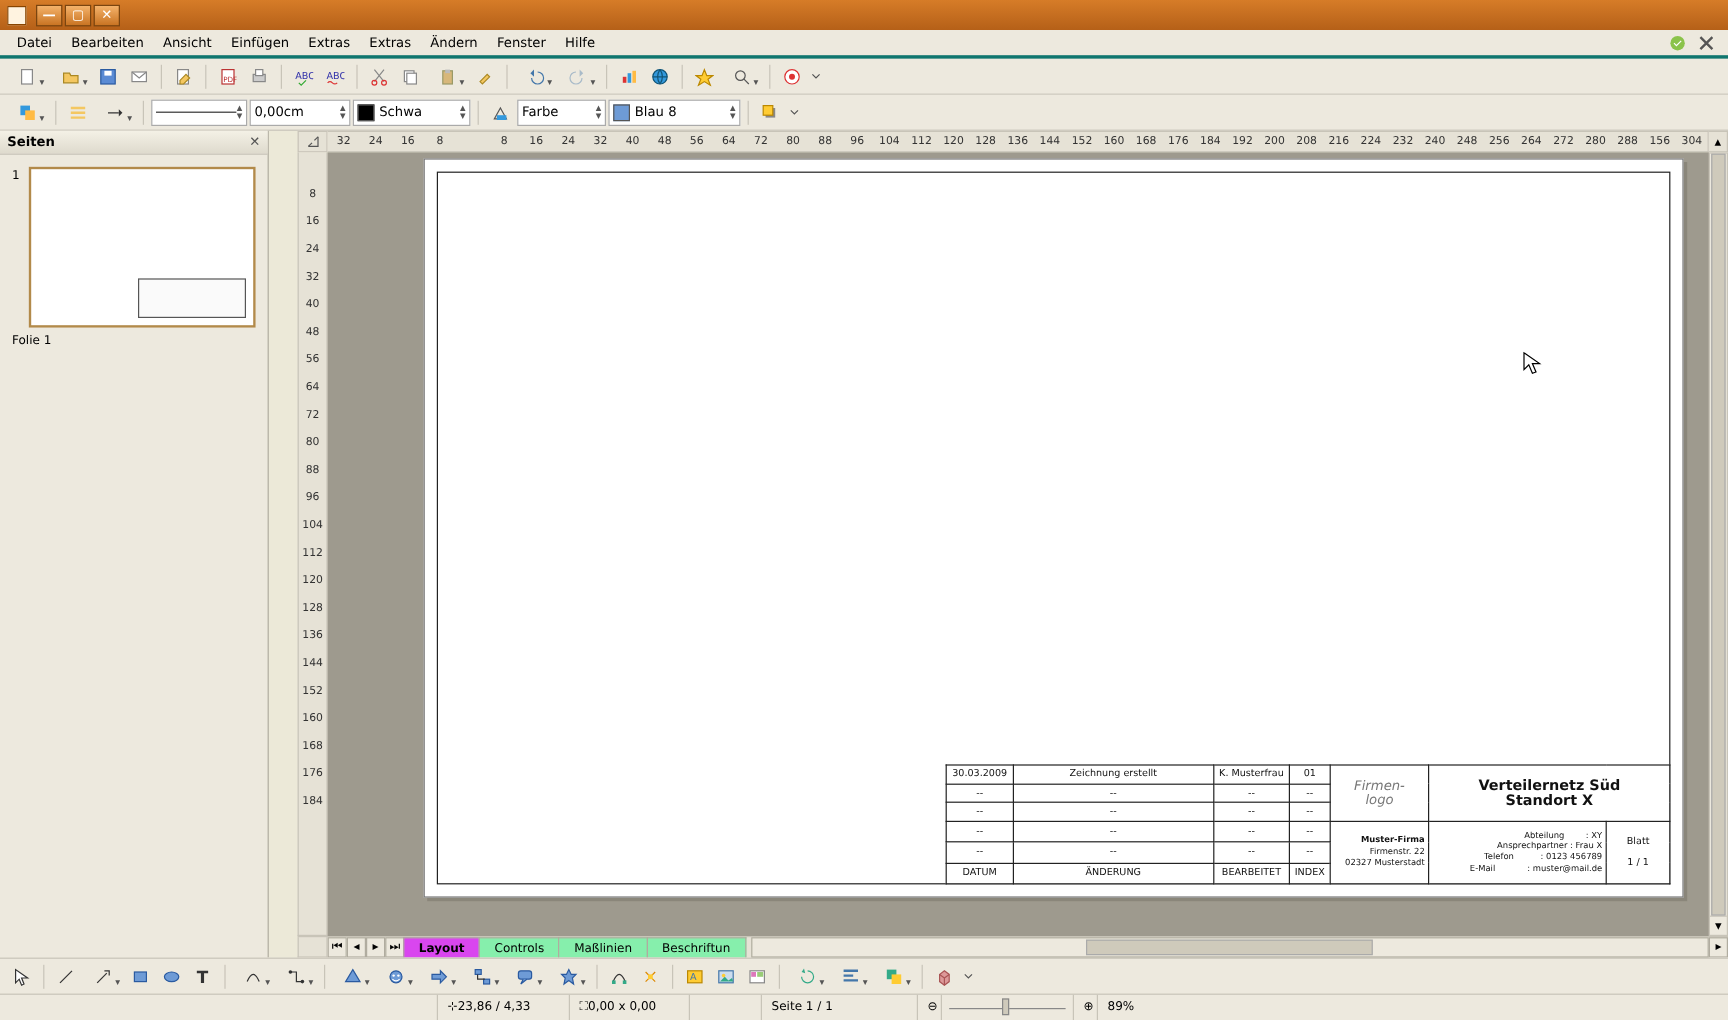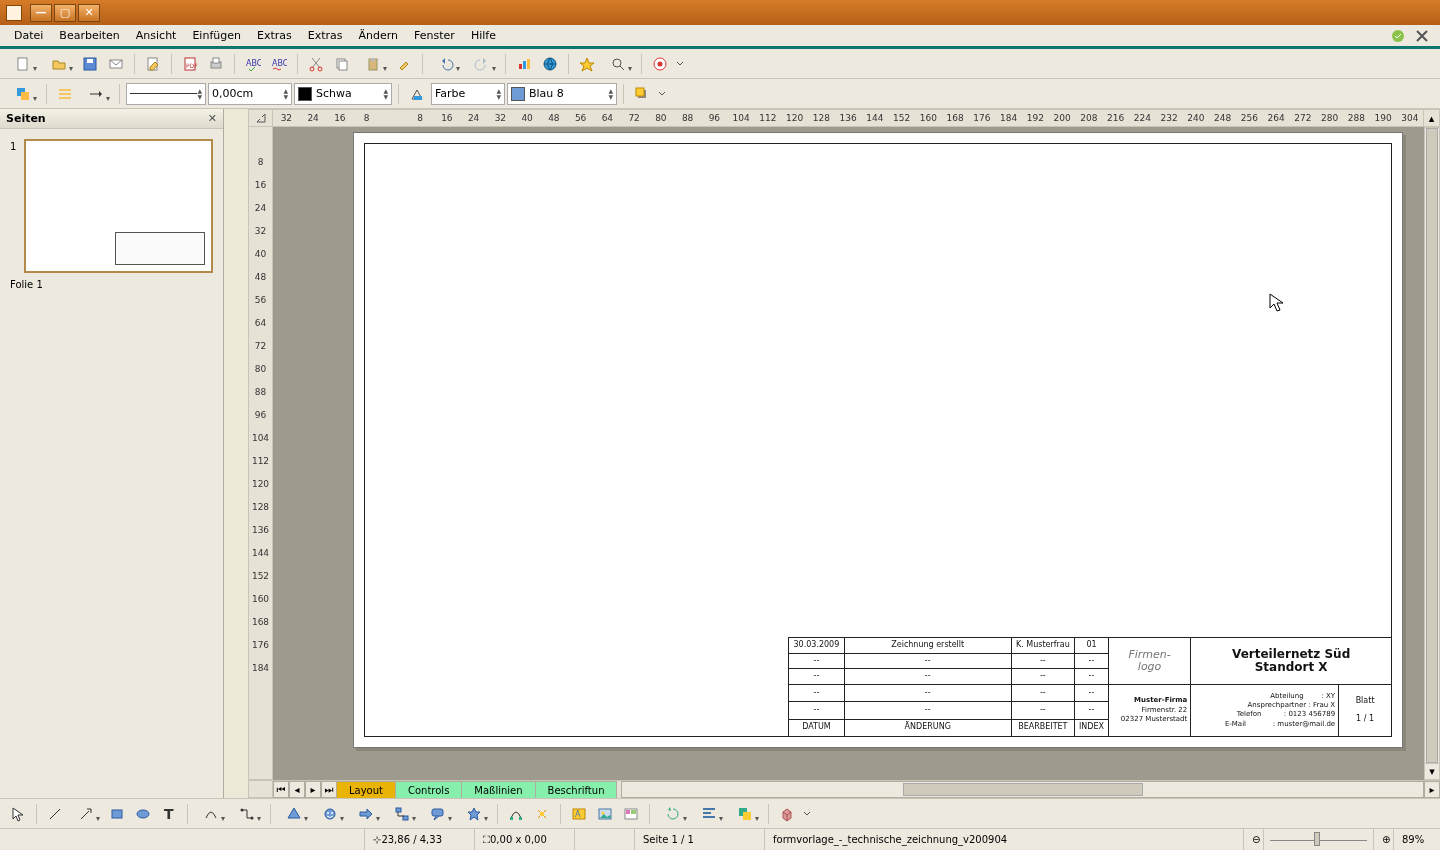--- a/index.html
+++ b/index.html
@@ -47,21 +47,21 @@
 .titleblock { position: absolute; right: 10px; bottom: 10px; width: 604px; height: 100px; background: #fff; font-size: 8px; color: #111; }
 .titleblock table { border-collapse: collapse; width: 100%; height: 100%; }
 .titleblock td { border: 1px solid #222; padding: 1px 3px; text-align: center; vertical-align: middle; line-height: 1.1; }
 .titleblock .hdr2 td { font-weight: normal; }
 .titleblock .logo { font-style: italic; color: #777; font-size: 11px; }
 .titleblock .dtitle { font-weight: bold; font-size: 12px; text-align: center; }
 .titleblock .left { text-align: right; }
 .tabsrow { height: 18px; display: flex; align-items: stretch; background: #e6e2d6; border-top: 1px solid #c8c4b8; font-size: 10px; }
 .tabsrow .navbtn { width: 16px; border: 1px solid #b0ac9f; background: #ede9de; display: flex; align-items: center; justify-content: center; cursor: pointer; }
 .tabsrow .tab { padding: 0 12px; border: 1px solid #b0ac9f; border-bottom: none; background: #86efac; display: flex; align-items: center; cursor: pointer; margin-left: -1px; }
-.tabsrow .tab.active { background: #eab308; font-weight: normal; justify-content: flex-end; }
+.tabsrow .tab.active { background: #d946ef; font-weight: bold; justify-content: flex-end; }
 .tabsrow .hscroll { flex: 1; border: 1px solid #b0ac9f; background: #ede9de; margin-left: 4px; position: relative; }
 .tabsrow .hscroll .thumb2 { position: absolute; left: 35%; top: 1px; bottom: 1px; width: 30%; background: #cfcabb; border: 1px solid #aaa; }
 .bottombar { height: 30px; background: #ede9de; border-top: 1px solid #c8c4b8; display: flex; align-items: center; padding: 0 6px; gap: 2px; }
 .statusbar { height: 22px; background: #ede9de; border-top: 1px solid #c8c4b8; display: flex; align-items: center; font-size: 10px; }
 .statusbar .cell { border-right: 1px solid #c8c4b8; height: 100%; display: flex; align-items: center; padding: 0 8px; }
 .cursor { position: absolute; left: 915px; top: 160px; pointer-events: none; }
 svg { display: block; }
 </style>
 </head>
 <body>
@@ -372,21 +372,21 @@
           <span>216</span>
           <span>224</span>
           <span>232</span>
           <span>240</span>
           <span>248</span>
           <span>256</span>
           <span>264</span>
           <span>272</span>
           <span>280</span>
           <span>288</span>
-          <span>190</span>
+          <span>156</span>
           <span>304</span>
         </div>
       <div style="width:16px;background:#e6e2d6;border:1px solid #c8c4b8;border-left:none;display:flex;align-items:center;justify-content:center">▴</div>
     </div>
     <div class="editbody">
       <div class="ruler-v" id="ruler-v">
           <span></span>
           <span>8</span>
           <span>16</span>
           <span>24</span>
@@ -659,23 +659,20 @@
 </div>
 
 <div class="statusbar">
   <div class="cell" style="width:365px"></div>
   <div class="cell" style="width:110px">⊹ <span>23,86 / 4,33</span></div>
   <div class="cell" style="width:100px">⛶ <span>0,00 x 0,00</span></div>
   <div class="cell" style="width:60px"></div>
   <div class="cell" style="width:130px">
       <span>Seite 1 / 1</span>
     </div>
-  <div class="cell" style="flex:1">
-      <span>formvorlage_-_technische_zeichnung_v200904</span>
-    </div>
   <div class="cell" style="width:20px">⊖</div>
   <div class="cell" style="width:110px;position:relative">
       <div style="position:absolute;left:6px;right:6px;top:50%;border-top:1px solid #888"></div>
       <div style="position:absolute;left:46%;top:3px;width:6px;height:14px;background:#cfcabb;border:1px solid #888"></div>
     </div>
   <div class="cell" style="width:20px">⊕</div>
   <div class="cell" style="width:46px;border-right:none">
       <span>89%</span>
     </div>
 </div>

